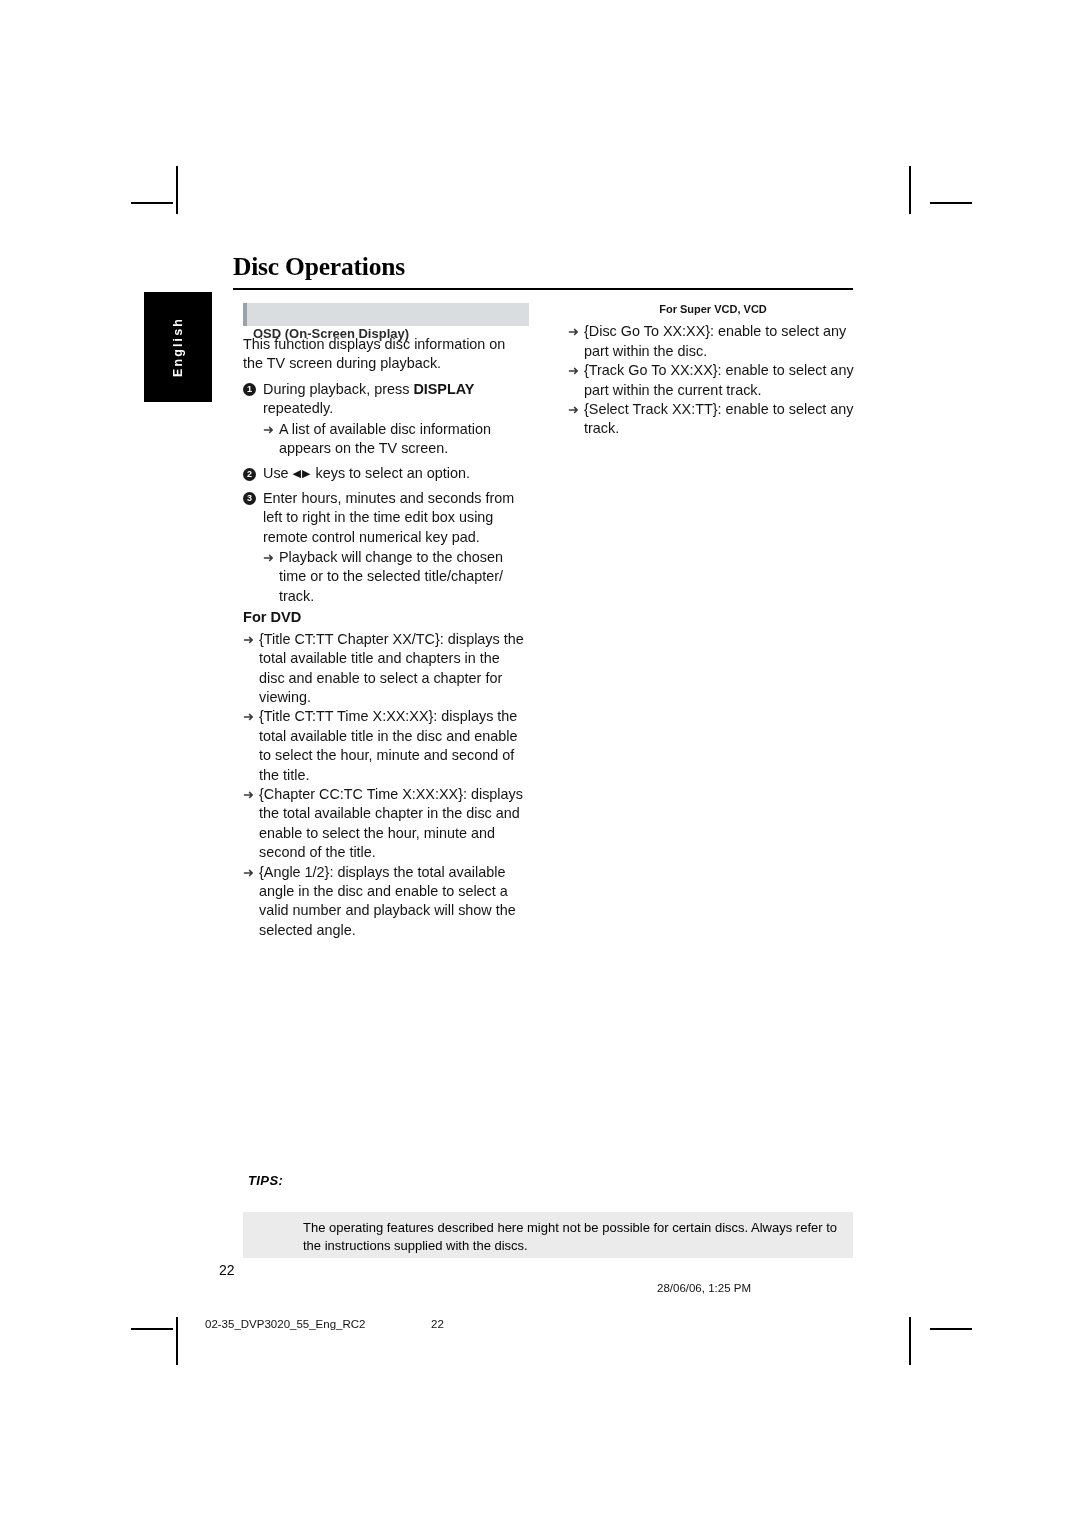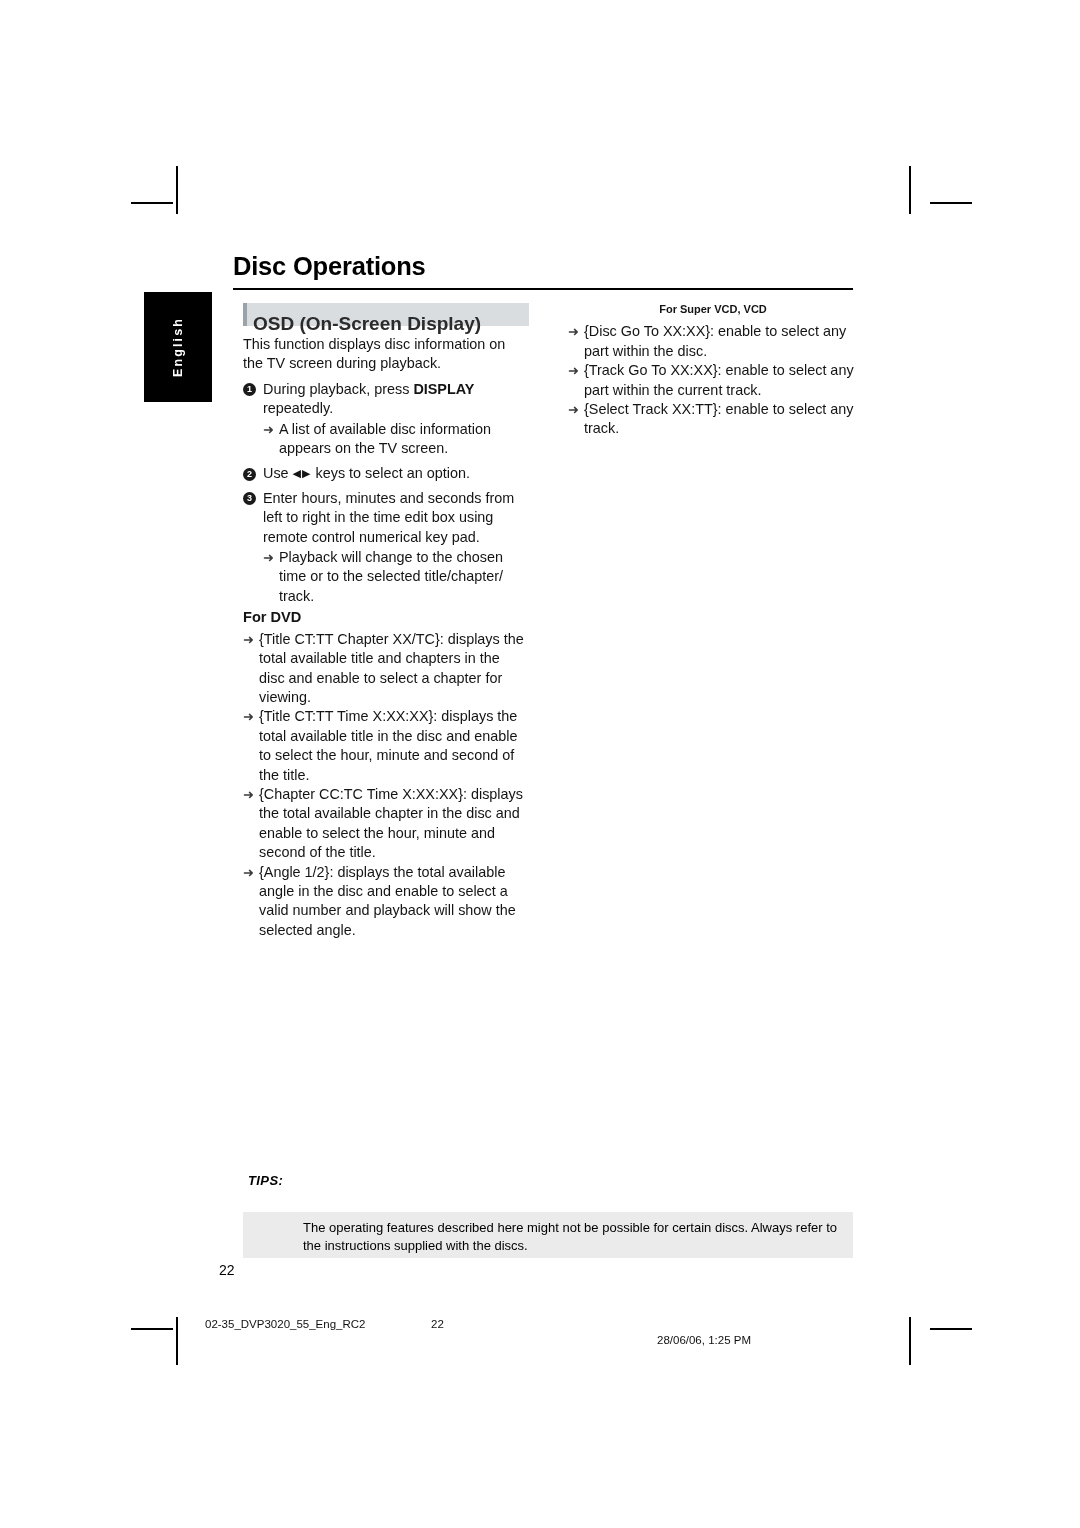--- a/index.html
+++ b/index.html
@@ -26,20 +26,21 @@
 
   
   .page-title {
     position: absolute;
     left: 233px;
     top: 252px;
     font-size: 25.5px;
     font-weight: bold;
     letter-spacing: -0.2px;
     color: #000;
+    font-family: Liberation Serif, serif;
   }
   .title-rule {
     position: absolute;
     left: 233px;
     top: 288px;
     width: 620px;
     height: 2.2px;
     background: #000;
   }
 
@@ -84,22 +85,22 @@
   }
   .section-bar .bar-accent {
     position: absolute;
     left: 0; top: 0;
     width: 4px; height: 23px;
     background: #9aa3aa;
   }
   .section-bar span {
     position: absolute;
     left: 10px;
-    top: 11px;
-    font-size: 19px;
+    top: 21px;
+    font-size: 13px;
     font-weight: bold;
     color: #2b2b2b;
   }
 
   p.body {
     margin: 0 0 0 0;
   }
 
   .para {
     margin-bottom: 0;
@@ -194,21 +195,21 @@
   }
 
   
   .footer-text {
     position: absolute;
     font-size: 11.5px;
     color: #111;
   }
   .footer-file { left: 205px; top: 1318px; }
   .footer-page { left: 431px; top: 1318px; }
-  .footer-date { left: 657px; top: 1334px; }
+  .footer-date { left: 657px; top: 1282px; }
 </style>
 </head>
 <body>
 
 <div class="crop crop-h" style="left:131px; top:202px; width:42px;"></div>
 <div class="crop crop-v" style="left:176px; top:166px; height:48px;"></div>
 <div class="crop crop-h" style="left:930px; top:202px; width:42px;"></div>
 <div class="crop crop-v" style="left:909px; top:166px; height:48px;"></div>
 <div class="crop crop-h" style="left:131px; top:1328px; width:42px;"></div>
 <div class="crop crop-v" style="left:176px; top:1317px; height:48px;"></div>

